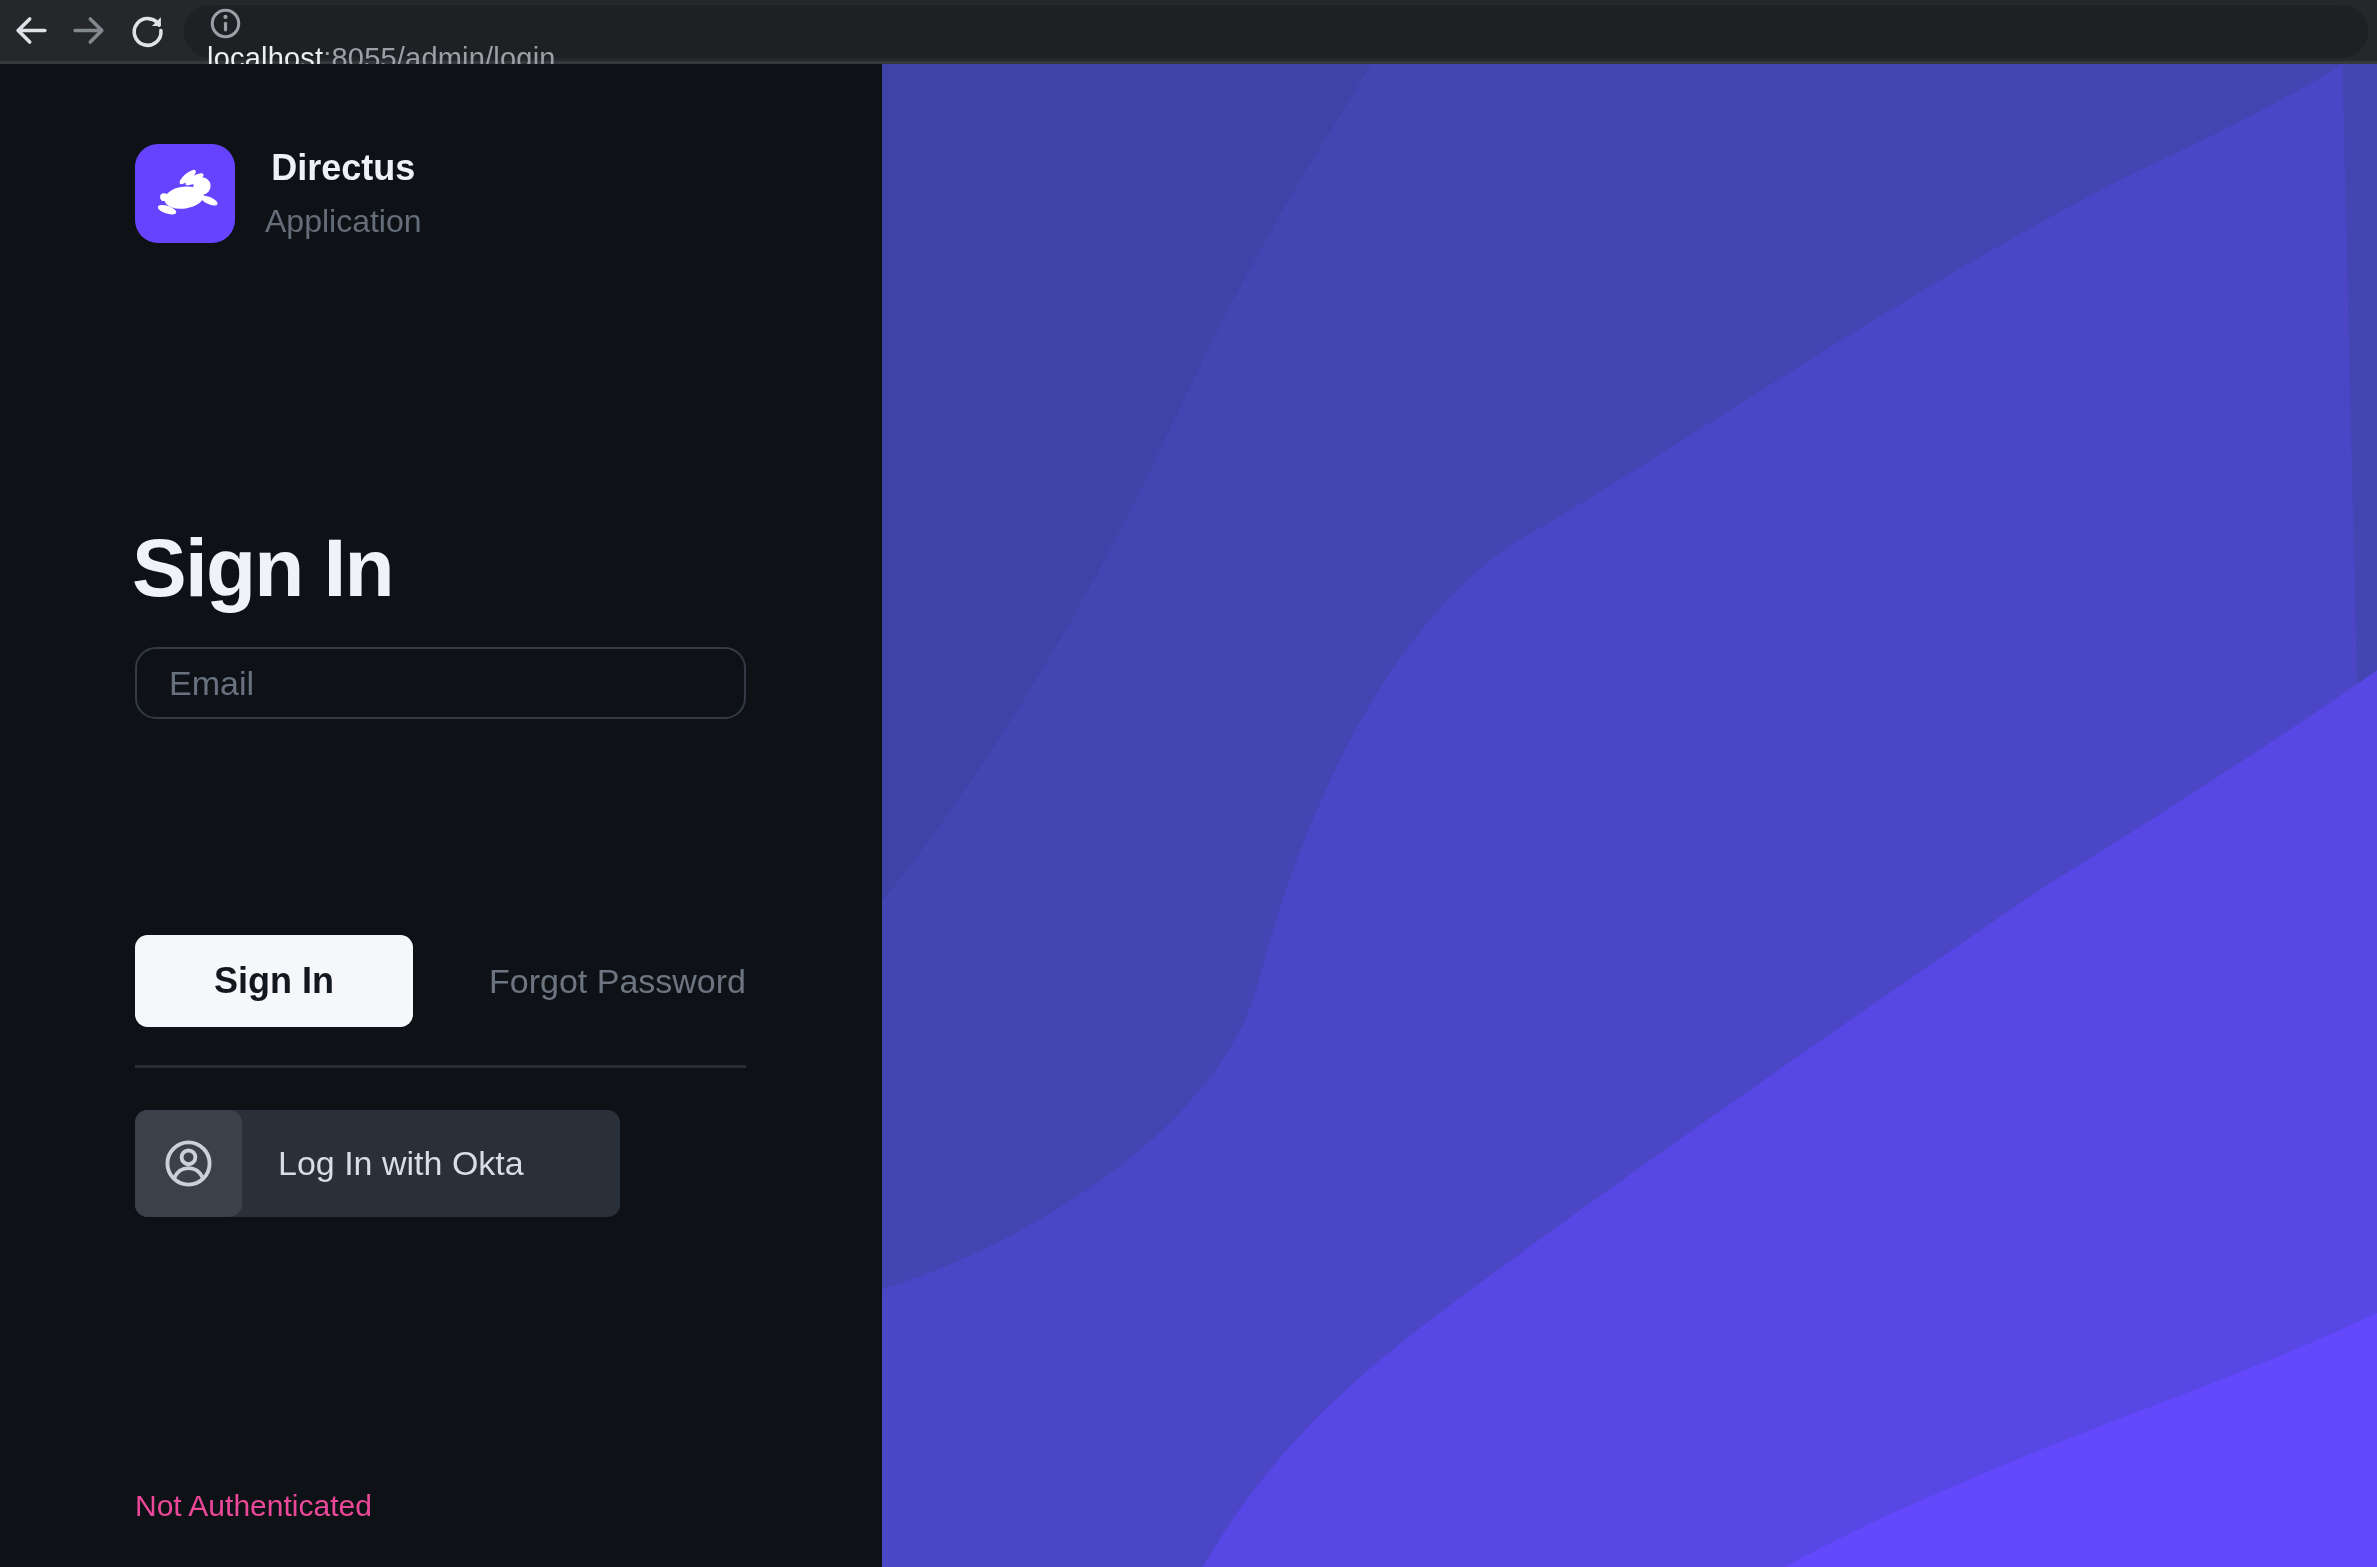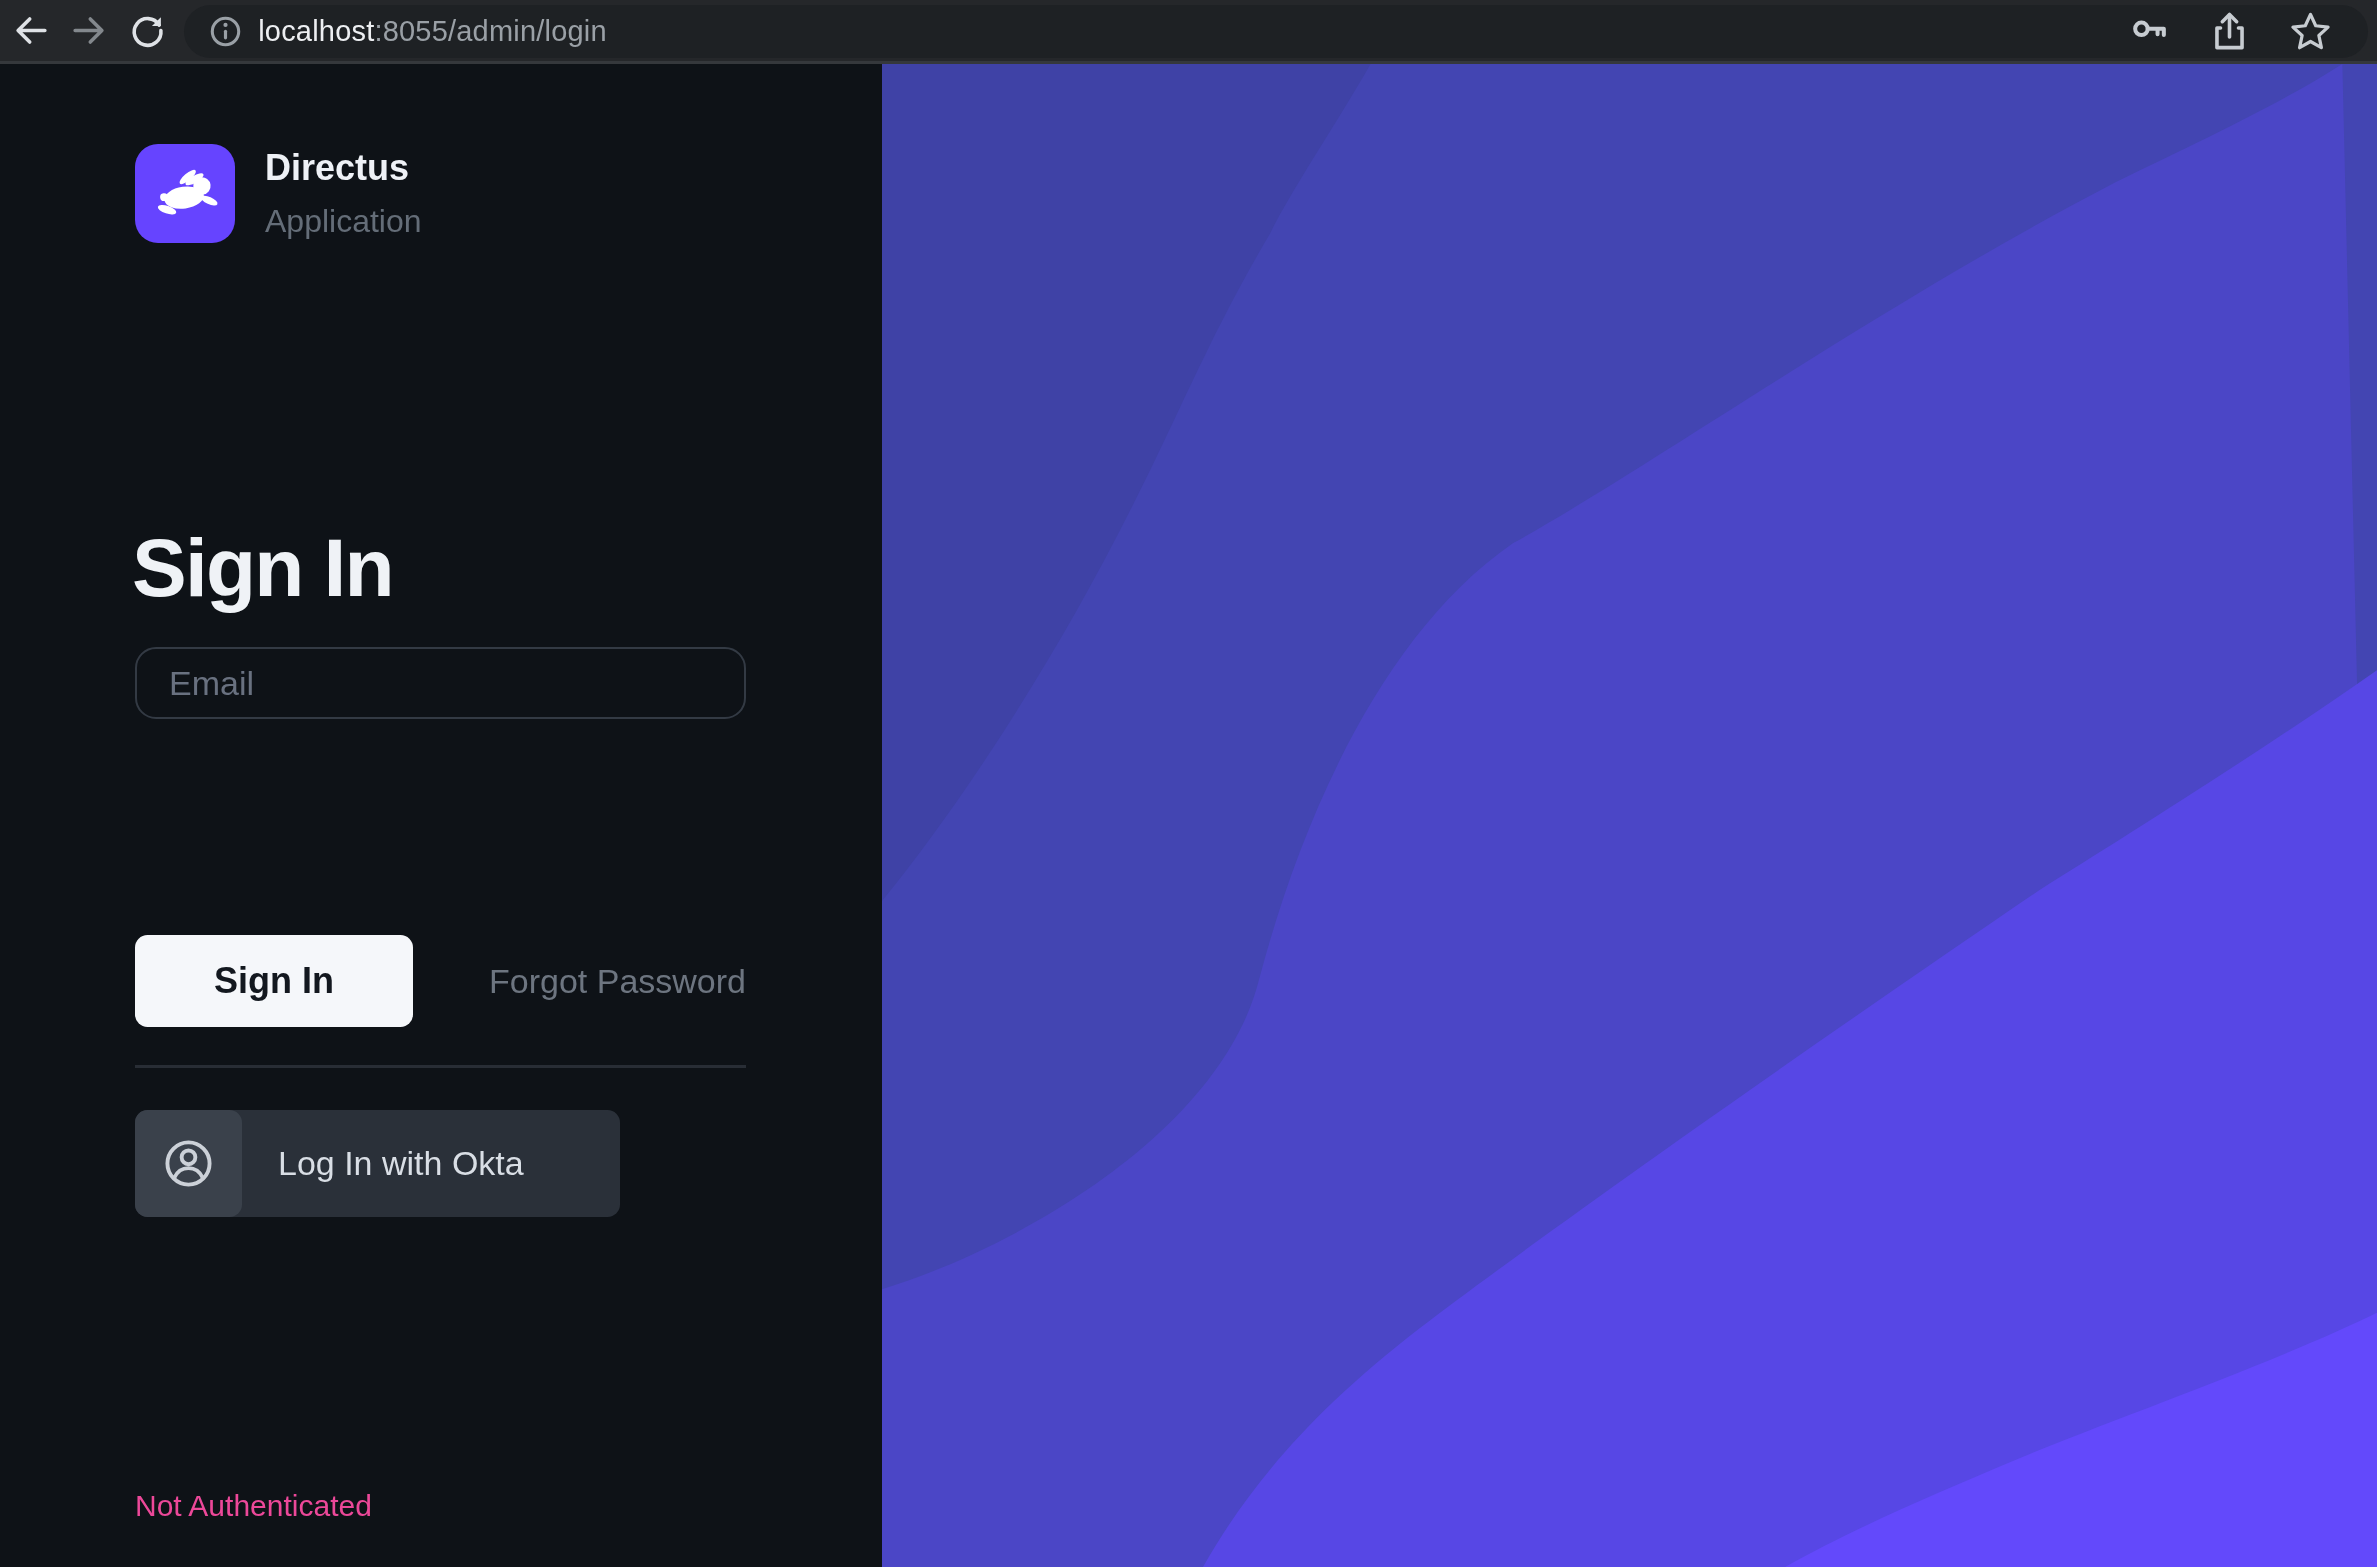--- a/index.html
+++ b/index.html
@@ -13,40 +13,40 @@
     display:flex; align-items:center;
   }
   .nav-ic { width:41px; height:41px; display:flex; align-items:center; justify-content:center;
             flex:0 0 auto; cursor:pointer; }
   .nav-back { margin-left:10.7px; }
   .nav-fwd  { margin-left:16px; }
   .nav-reload { margin-left:18px; }
   .omnibox {
     position:absolute; left:184px; top:4.5px; height:53px; right:9px;
     background:#1e2124; border-radius:27px;
-    display:flex; align-items:center; padding:0 23px;
+    display:flex; align-items:flex-start; padding:0 23px;flex-direction:column;
   }
   .omni-info { margin-right:14.2px; display:flex; }
   .url { font-size:29px; color:#edeff2; letter-spacing:0.2px; white-space:nowrap; }
   .url .muted { color:#9aa0a6; }
   .omni-spacer { flex:1; }
   .omni-right { display:flex; align-items:center; gap:37px; margin-right:12.5px; }
 
   
   .content { position:absolute; left:0; top:64px; width:2377px; height:1503px; }
   .login-pane { position:absolute; left:0; top:0; width:882px; height:1503px; background:#0e1217; }
   .art-pane { position:absolute; left:882px; top:0; width:1496px; height:1503px; overflow:hidden; }
   .art-pane svg { display:block; width:100%; height:100%; }
 
   
   .brand { position:absolute; left:135px; top:80px; display:flex; align-items:center; }
   .logo-badge { width:100px; height:99px; border-radius:23px; background:#6644ff;
                 display:flex; align-items:center; justify-content:center; }
   .brand-text { margin-left:30px; }
-  .brand-title { font-size:36px; font-weight:700; color:#eef1f6; line-height:1.15; }
+  .brand-title { font-size:36px; font-weight:700; color:#eef1f6; line-height:1.15;text-align:center; }
   .brand-subtitle { font-size:32px; color:#646d78; line-height:1.2; margin-top:14px; }
 
   
   .headline { position:absolute; left:132px; top:457px; width:623px;
               font-size:82px; font-weight:700; letter-spacing:-1.8px; color:#eff2f6; }
   .field {
     position:absolute; left:135px; width:611px; height:72px;
     background:transparent; border:2.7px solid #333a44; border-radius:21px;
     padding:0 32px; font-size:34px; color:#e7ebf0; outline:none;
     font-family:"Liberation Sans", sans-serif;

